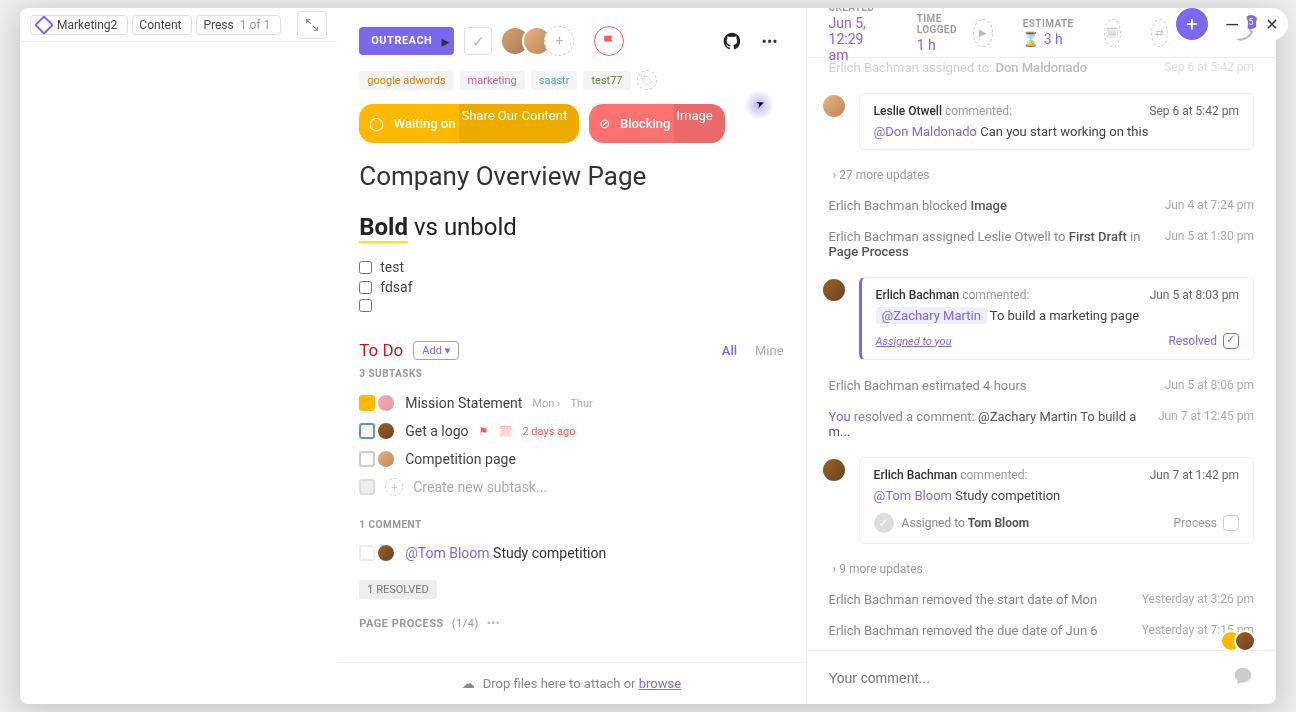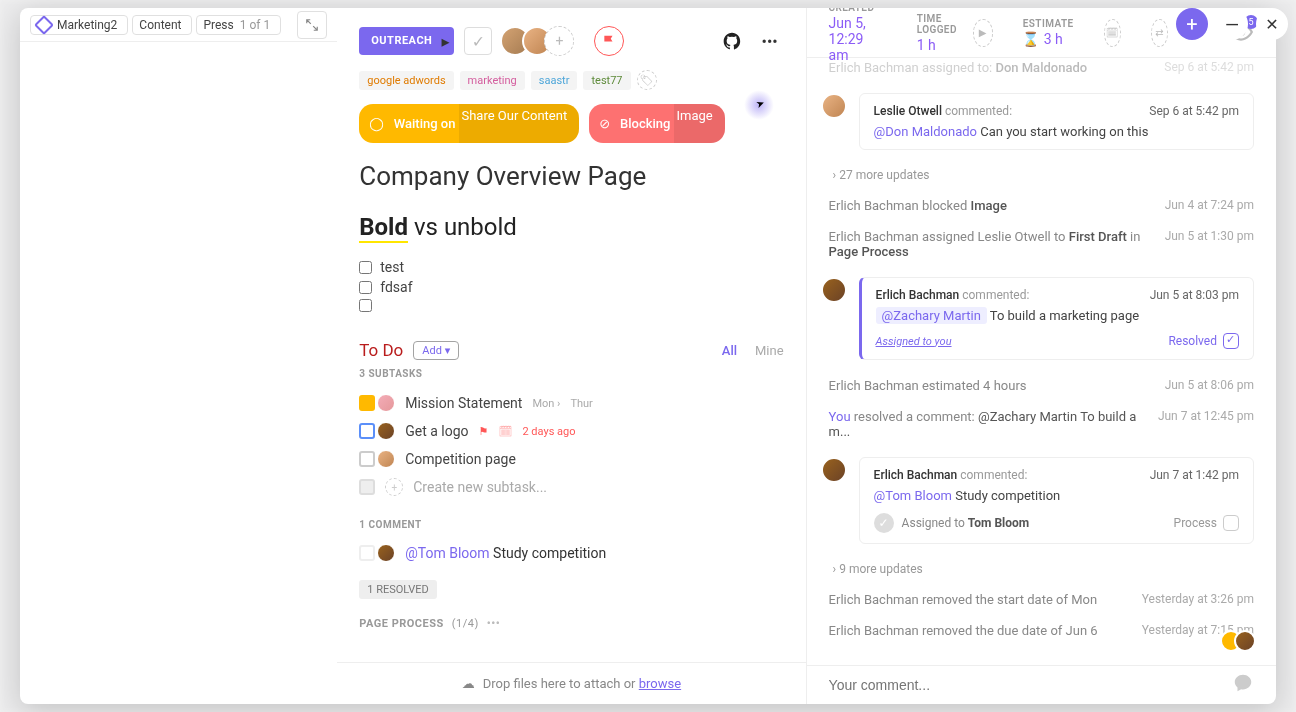--- a/index.html
+++ b/index.html
@@ -138,21 +138,21 @@
   .resolve-btn.done { color: #7b68ee; }
   .rb-box { width:16px;height:16px;border:1px solid #ccc;border-radius:4px; }
   .rb-box.done { border-color:#7b68ee; background:#fff; position:relative; }
   .rb-box.done::after { content:'✓'; color:#7b68ee; font-size:11px; position:absolute; top:-1px; left:2px; }
 
   .more-updates { color: #999; font-size: 12px; padding: 8px 0 8px 4px; cursor: pointer; }
   .more-updates::before { content:'› '; }
 
   .avatar-stack-right { position: absolute; right: 20px; bottom: 52px; display:flex; }
 
-  .comment-input { height: 39px; border-top: 1px solid #eee; display: flex; align-items: center; padding: 0 22px; }
+  .comment-input { height: 54px; border-top: 1px solid #eee; display: flex; align-items: center; padding: 0 22px; }
   .comment-input input { flex: 1; border: none; font-size: 14px; color: #666; outline: none; }
   .send-ic { color:#ccc; cursor: pointer; }
 
   .cursor-glow { position:absolute; width:30px; height:30px; border-radius:50%; background: radial-gradient(circle, rgba(123,104,238,0.5), rgba(123,104,238,0) 70%); top: 82px; right: 32px; pointer-events:none; }
   .cursor-glow::after { content:'➤'; position:absolute; left:12px; top:8px; font-size:10px; color:#000; transform: rotate(-20deg); }
 </style>
 </head>
 <body>
 
 <div class="backdrop"></div>

